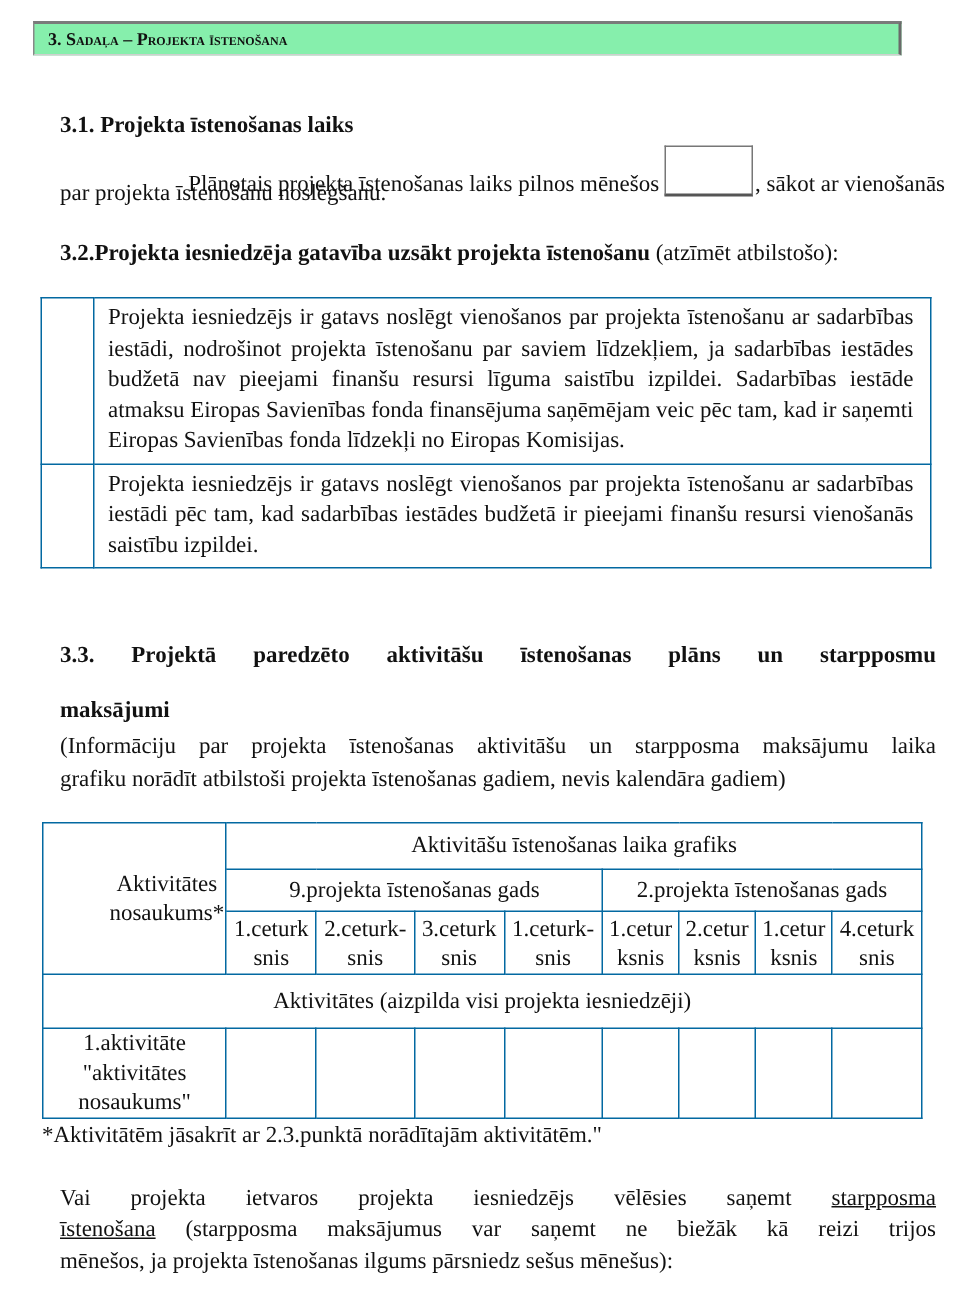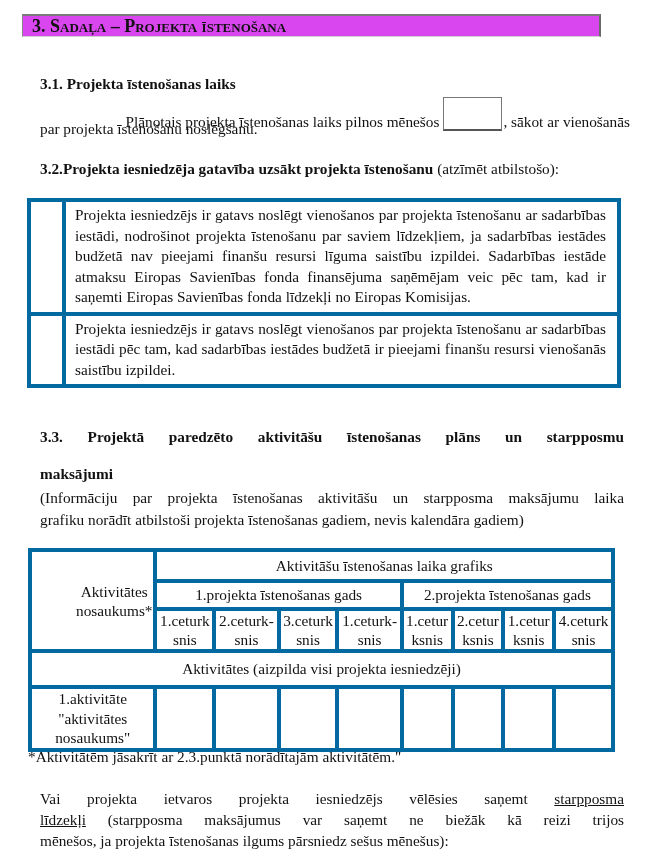--- a/index.html
+++ b/index.html
@@ -6,40 +6,40 @@
     html, body { width: 645px; height: 865px; background: #ffffff; overflow: hidden; }
     body {
       position: relative;
       font-family: "Liberation Serif", "DejaVu Serif", serif;
       color: #111;
       font-size: 15.3px;
       line-height: 20.5px;
     }
     .banner {
       position: absolute; left: 22px; top: 14px; width: 579px; height: 23px;
-      background: #d946ef;
+      background: #86efac;
       border-top: 2px solid #7a7a7a;
       border-left: 1px solid #888;
       border-right: 2px solid #6a6a6a;
       border-bottom: 1px solid #cfcfcf;
       padding: 1px 0 0 9px;
-      font-weight: bold; font-size: 18px; line-height: 19px;
+      font-weight: bold; font-size: 12px; line-height: 19px;
       font-variant: small-caps;
     }
     .h {
       position: absolute; left: 40px; font-weight: bold; margin-top: 15px;
     }
     .p { position: absolute; left: 40px; width: 584px; }
     .inline-box {
       display: inline-block; width: 59px; height: 34px;
       border: 1px solid #777; border-bottom: 2px solid #555;
       vertical-align: -4px; margin: 0 1px 0 4px;
     }
     table { border-collapse: collapse; position: absolute; }
-    td { border: 4px solid #0369a1; vertical-align: top; }
+    td { border: 1px solid #0369a1; vertical-align: top; }
     .opt-table { left: 27px; top: 198px; width: 594px; }
     .opt-table .cb { width: 35px; }
     .opt-table .txt { padding: 3px 11px 4px 9px; text-align: justify; line-height: 20.5px; }
     .act-table { left: 28px; top: 548px; width: 587px; text-align: center; line-height: 20px; }
     .act-table td { vertical-align: middle; padding: 0 1px; }
     .act-table .namecol { width: 106px; }
     .foot { position: absolute; left: 28px; top: 747px; }
     .u { text-decoration: underline; }
   </style>
 </head>
@@ -75,21 +75,21 @@
 <div class="p" style="top:488px; text-align:justify; text-align-last:justify;">(Informāciju par projekta īstenošanas aktivitāšu un starpposma maksājumu laika</div>
 <div class="p" style="top:510px;">grafiku norādīt atbilstoši projekta īstenošanas gadiem, nevis kalendāra gadiem)</div>
 
 <table class="act-table">
   <tbody>
       <tr style="height:31px;">
     <td class="namecol" rowspan="3" style="line-height:19px;padding-left:44px;">Aktivitātes nosaukums*</td>
     <td colspan="8">Aktivitāšu īstenošanas laika grafiks</td>
   </tr>
   <tr style="height:28px;">
-    <td colspan="4">1.projekta īstenošanas gads</td>
+    <td colspan="4">9.projekta īstenošanas gads</td>
     <td colspan="4">2.projekta īstenošanas gads</td>
   </tr>
   <tr style="height:42px; line-height:19px;">
     <td><span>1.ceturk</span><br><span>snis</span></td>
     <td><span>2.ceturk-</span><br><span>snis</span></td>
     <td><span>3.ceturk</span><br><span>snis</span></td>
     <td><span>1.ceturk-</span><br><span>snis</span></td>
     <td><span>1.cetur</span><br><span>ksnis</span></td>
     <td><span>2.cetur</span><br><span>ksnis</span></td>
     <td><span>1.cetur</span><br><span>ksnis</span></td>
@@ -111,15 +111,15 @@
   </tr>
 </tbody>
   </table>
 
 <div class="foot">*Aktivitātēm jāsakrīt ar 2.3.punktā norādītajām aktivitātēm."</div>
 
 <div class="p" style="top:789px; text-align:justify; text-align-last:justify;">
   <span>Vai projekta ietvaros projekta iesniedzējs vēlēsies saņemt</span> <span class="u">starpposma</span>
 </div>
 <div class="p" style="top:810px; text-align:justify; text-align-last:justify;">
-  <span class="u">līdzekļi</span><span> (starpposma maksājumus var saņemt ne biežāk kā reizi trijos</span>
+  <span class="u">īstenošana</span><span> (starpposma maksājumus var saņemt ne biežāk kā reizi trijos</span>
 </div>
 <div class="p" style="top:831px;">mēnešos, ja projekta īstenošanas ilgums pārsniedz sešus mēnešus):</div>
 
 </body></html>

